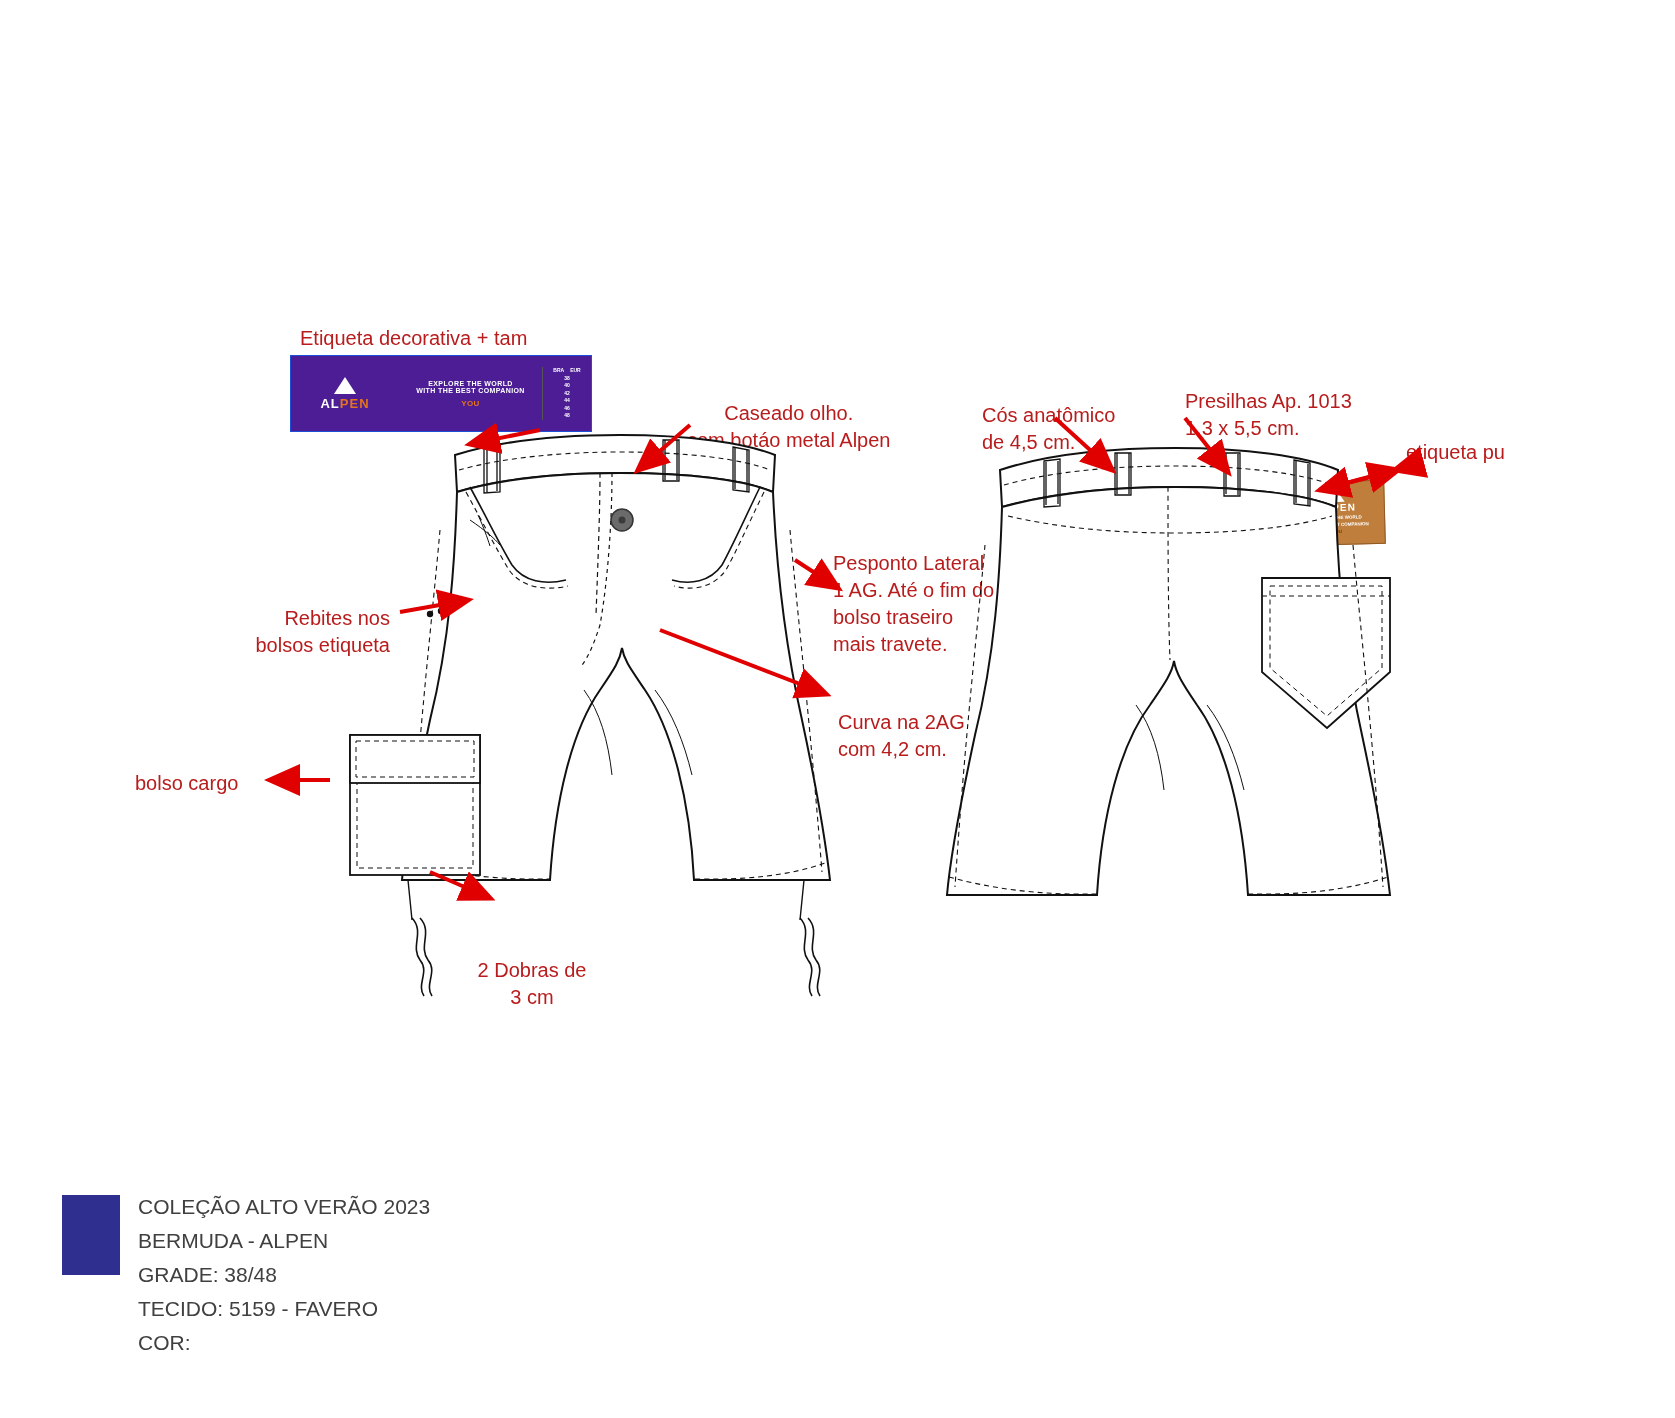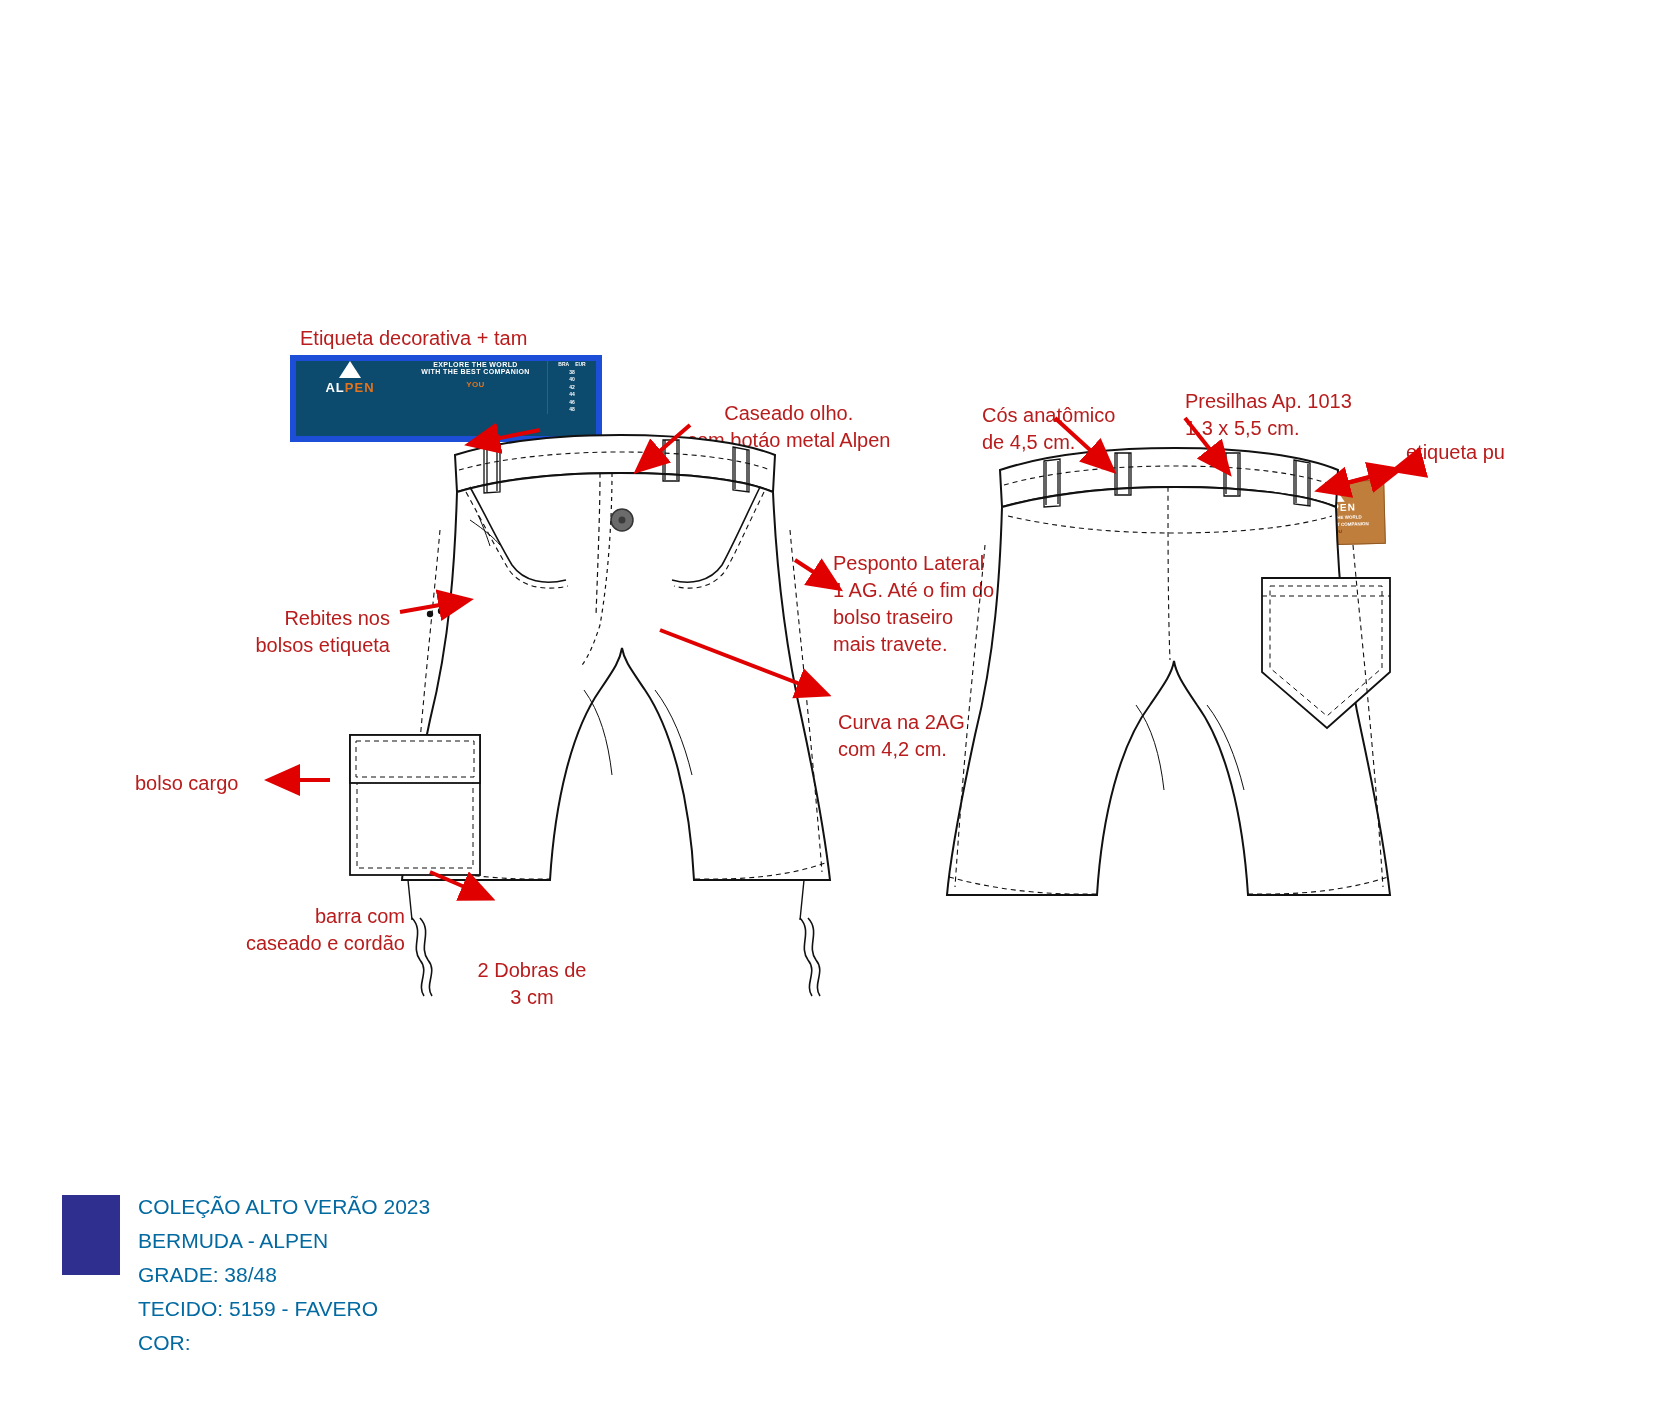--- a/index.html
+++ b/index.html
@@ -21,24 +21,24 @@
     line-height: 1.35;
     color: #b91c1c;
     white-space: pre-line;
   }
   .anno.right { text-align: right; }
   .anno.center { text-align: center; }
 
   
   .tag-black {
     position: absolute;
-    background: #0c4a6e;
-    border: 6px solid #1d4ed8;
-    display: flex;
-    align-items: flex-start;
+    background: #4c1d95;
+    border: 1px solid #1d4ed8;
+    display: flex;
+    align-items: center;
   }
   .tag-black .tag-left {
     width: 36%;
     display: flex;
     flex-direction: column;
     align-items: center;
     justify-content: center;
     color: #ffffff;
   }
   .tag-black .tag-mid {
@@ -117,43 +117,41 @@
 
   
   #footer-swatch {
     position: absolute;
     background: #2e2f8f;
   }
   #footer-text {
     position: absolute;
     font-size: 21px;
     line-height: 1.62;
-    color: #0369a1;
+    color: #404040;
   }
   svg.overlay {
     position: absolute;
     left: 0; top: 0;
     width: 1675px;
     height: 1418px;
     pointer-events: none;
   }
 </style>
 </head>
 <body>
 
 <div id="page">
 
   <div class="anno" style="left:300px; top:325px;">Etiqueta decorativa + tam</div>
   <div class="anno" style="left:687px; top:400px;text-align:center;">Caseado olho.
 com botáo metal Alpen</div>
   <div class="anno right" style="left:240px; top:605px; width:150px;">Rebites nos
 bolsos etiqueta</div>
   <div class="anno" style="left:135px; top:770px;">bolso cargo</div>
-  <div class="anno right" style="left:205px; top:903px; width:200px;">barra com
-caseado e cordão</div>
   <div class="anno center" style="left:462px; top:957px; width:140px;">2 Dobras de
 3 cm</div>
   <div class="anno" style="left:833px; top:550px;">Pesponto Lateral
 1 AG. Até o fim do
 bolso traseiro
 mais travete.</div>
   <div class="anno" style="left:838px; top:709px;">Curva na 2AG
 com 4,2 cm.</div>
   <div class="anno" style="left:982px; top:402px;">Cós anatômico
 de 4,5 cm.</div>

